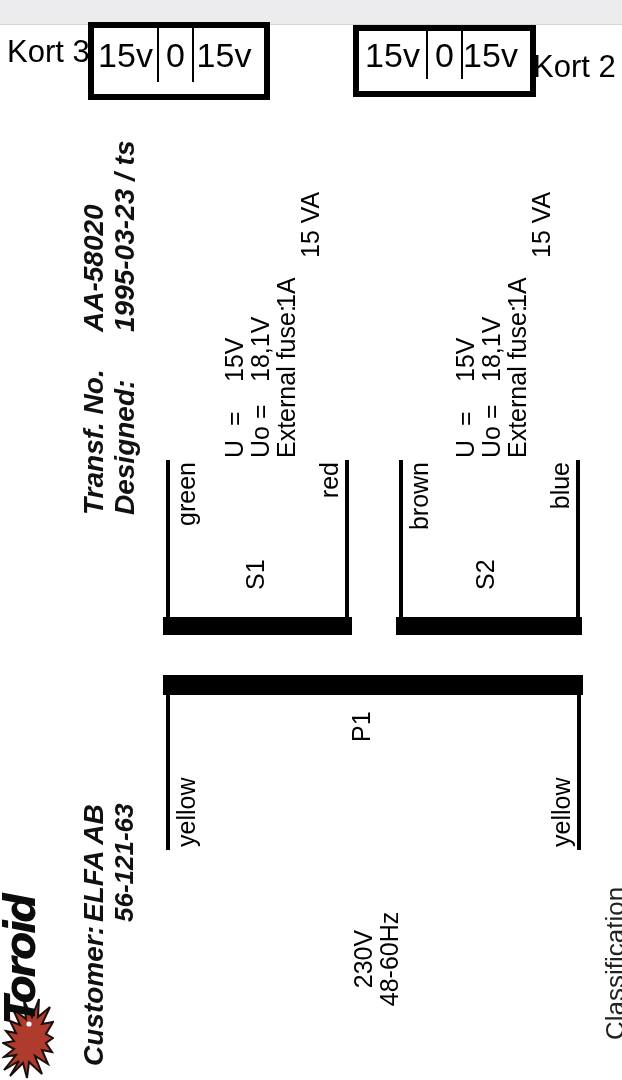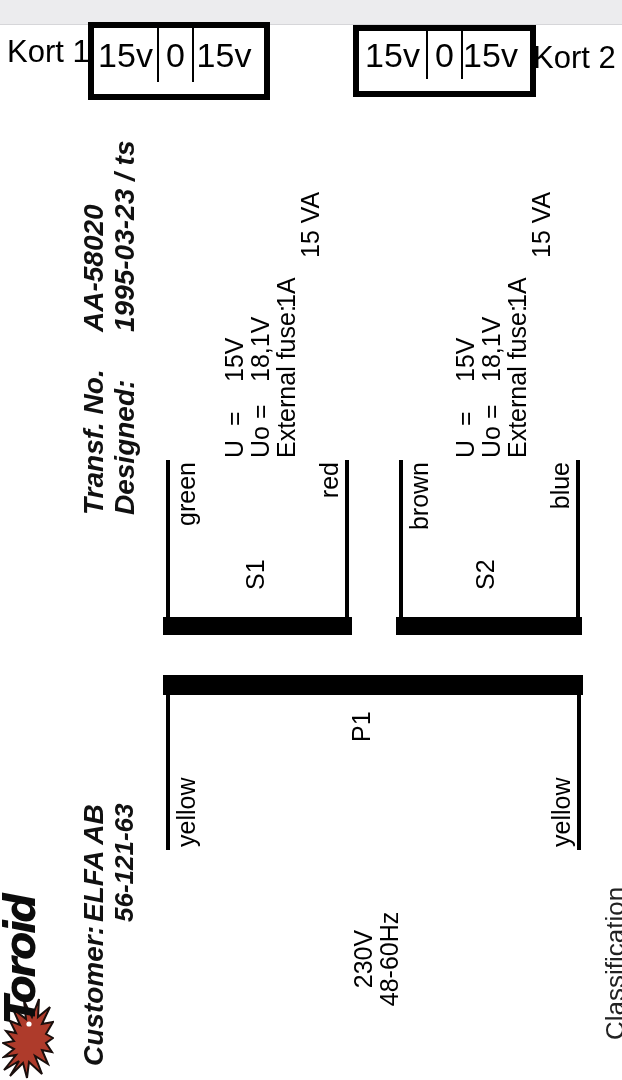--- a/index.html
+++ b/index.html
@@ -54,21 +54,21 @@
   .specs .v2{left:76px;top:26px;}
   .specs .l3{left:0;top:52px;}
   .specs .v3{left:150px;top:52px;}
   .specs .pw{left:200px;top:76px;}
   .classif{left:40px;top:602px;font-size:26px;color:#222;}
   
   .topbar{position:absolute;left:0;top:0;width:622px;height:24px;background:#ececee;
           border-bottom:1px solid #d6d6d9;}
   .kort-lbl{position:absolute;font-size:31px;color:#000;line-height:32px;white-space:nowrap;}
   .k1{left:7px;top:36px;}
-  .k2{left:533px;top:42px;}
+  .k2{left:533px;top:51px;}
   .kbox{position:absolute;border:6px solid #000;display:flex;background:#fff;}
   .kbox1{left:88px;top:22px;width:170px;height:66px;}
   .kbox2{left:353px;top:25px;width:171px;height:60px;}
   .cell{display:flex;align-items:center;justify-content:center;font-size:34px;color:#000;}
   .kbox1 .cell{height:54px;}
   .kbox2 .cell{height:48px;}
   .c1a{width:63px;border-right:2px solid #000;}
   .c1b{width:33px;border-right:2px solid #000;}
   .c1c{width:60px;}
   .c2a{width:67px;border-right:2px solid #000;}
@@ -135,21 +135,21 @@
       <span class="abs l3">External fuse:</span>
       <span class="abs v3">1A</span>
       <span class="abs pw">15 VA</span>
     </div>
 
     <div class="abs classif">Classification</div>
   </div>
 
   <div class="topbar"></div>
 
-  <div class="kort-lbl k1">Kort 1</div>
+  <div class="kort-lbl k1">Kort 3</div>
   <div class="kbox kbox1">
     <div class="cell c1a">15v</div>
     <div class="cell c1b">0</div>
     <div class="cell c1c">15v</div>
   </div>
 
   <div class="kbox kbox2">
     <div class="cell c2a">15v</div>
     <div class="cell c2b">0</div>
     <div class="cell c2c">15v</div>

